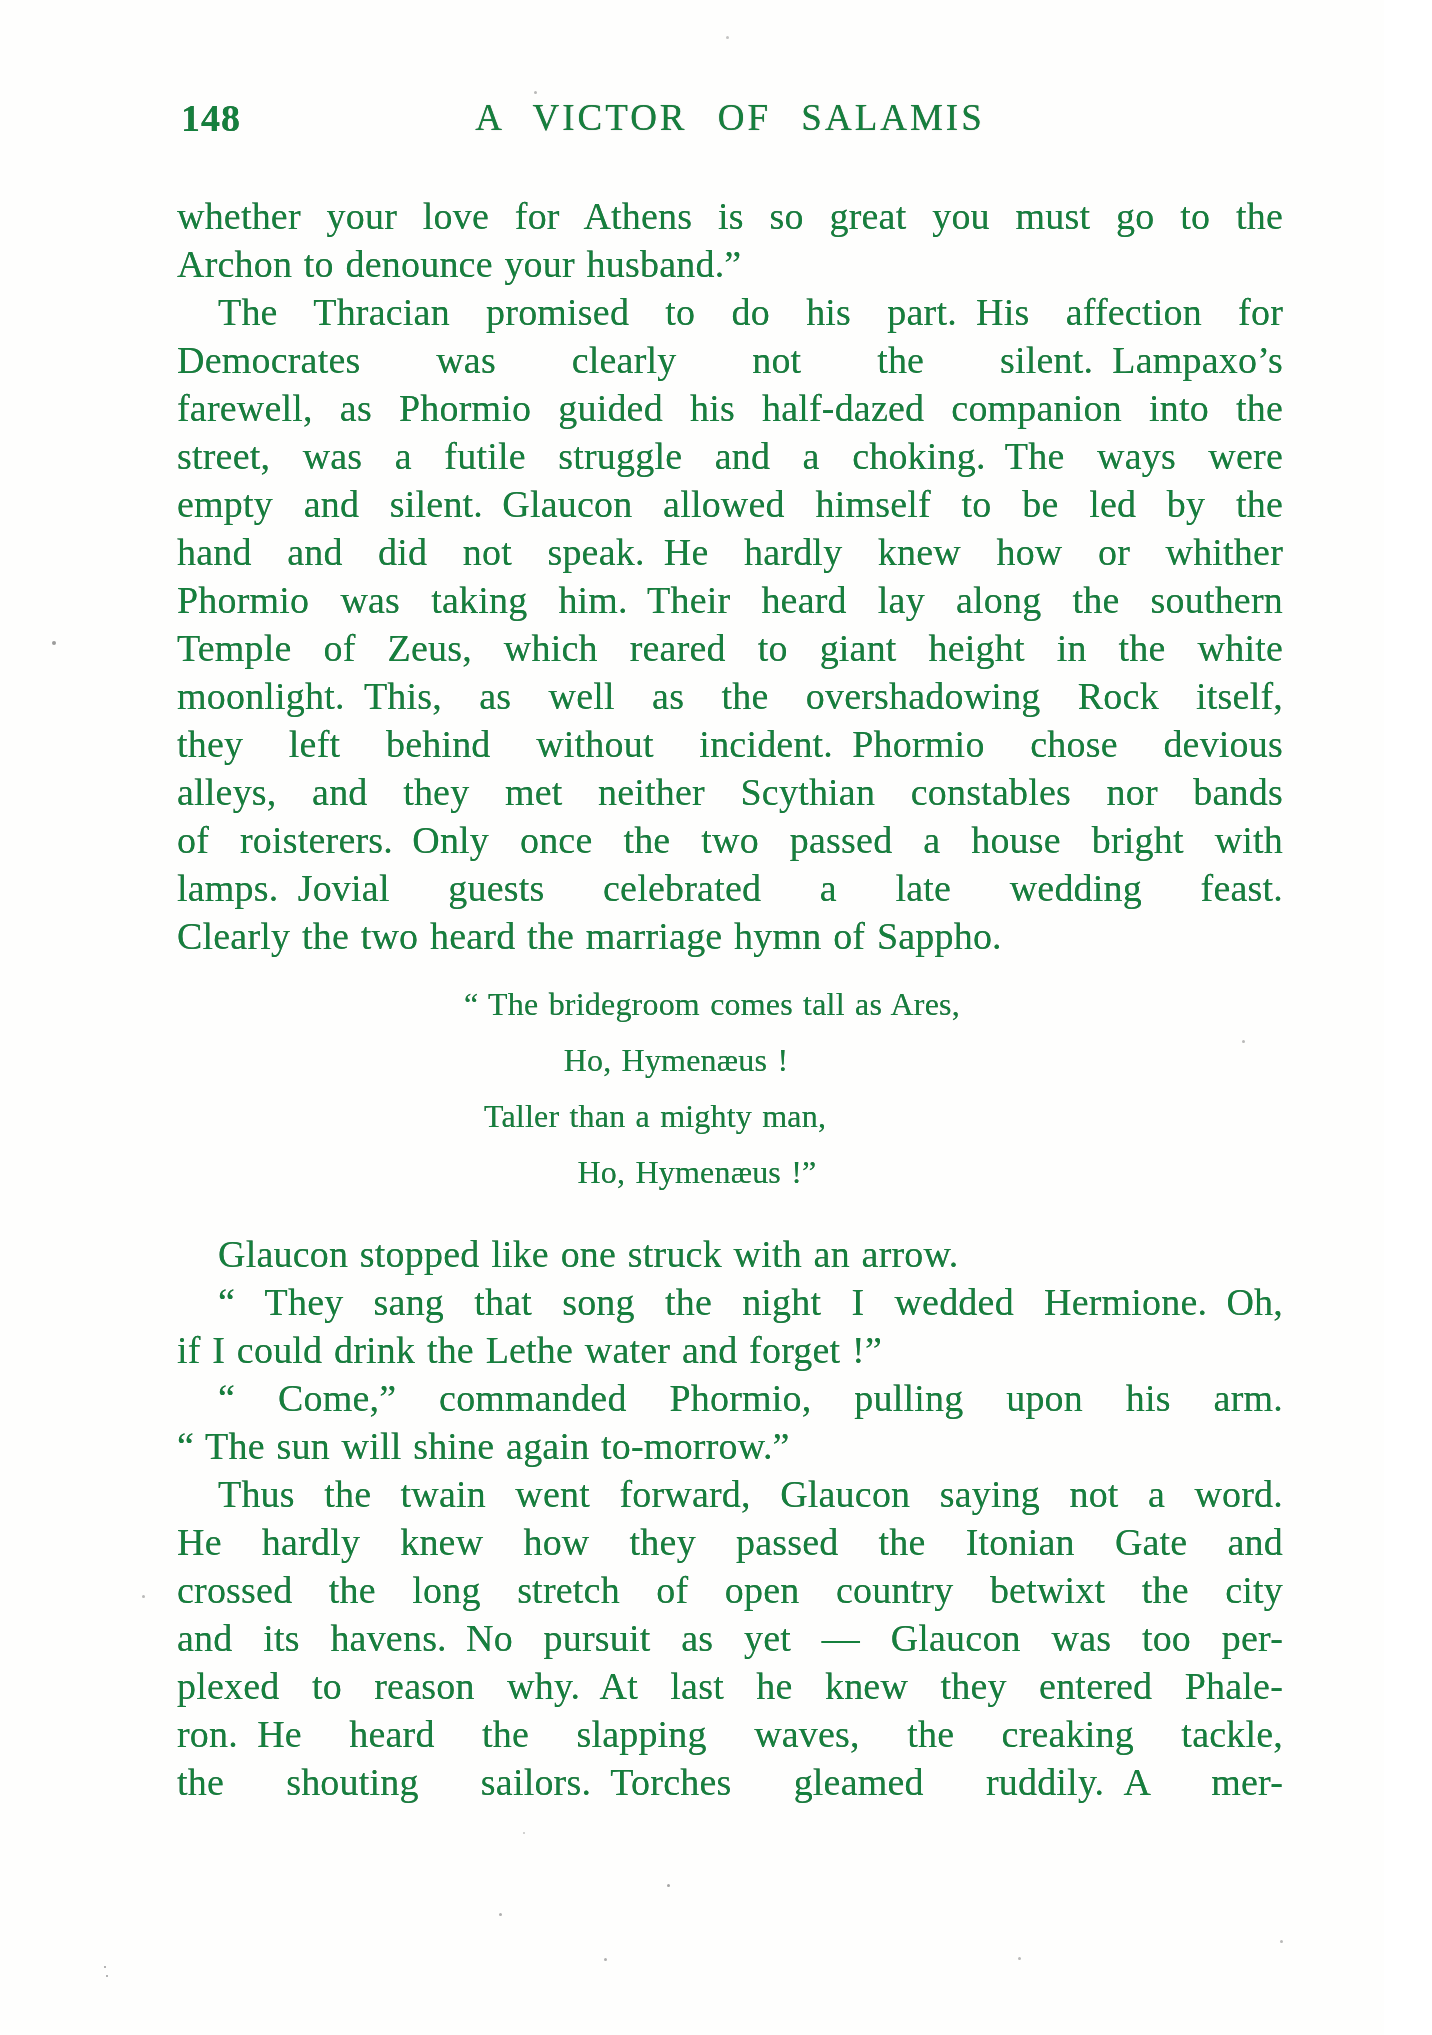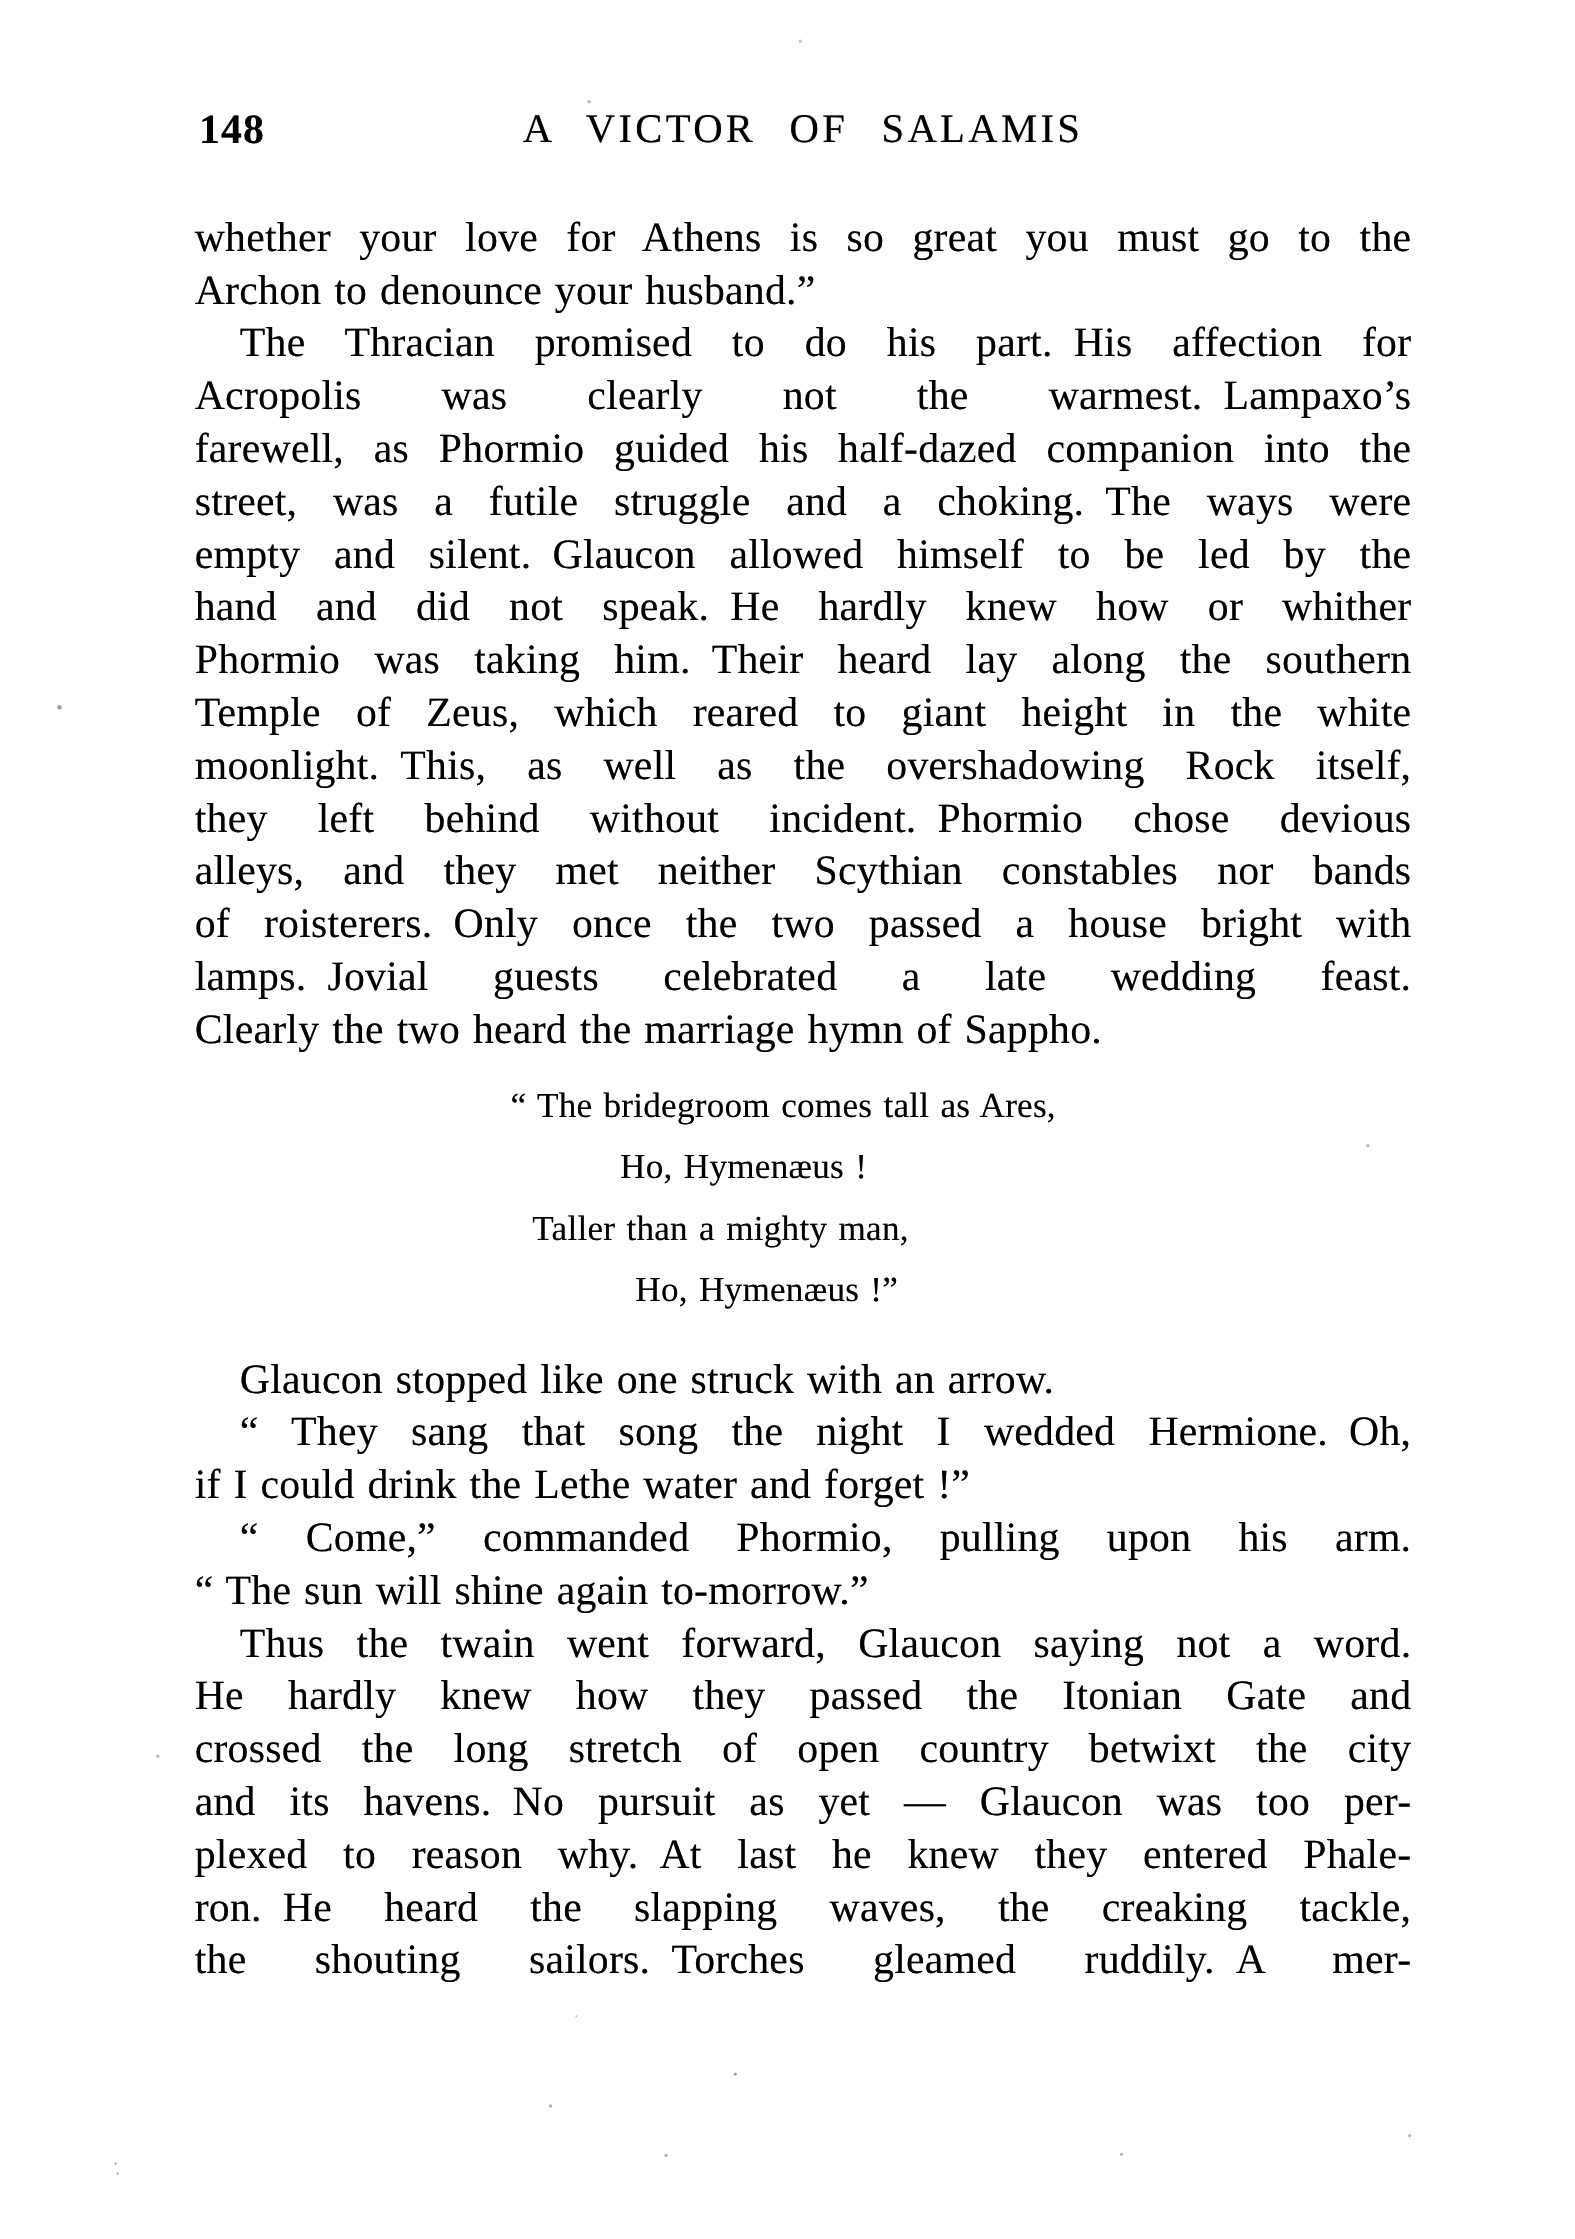--- a/index.html
+++ b/index.html
@@ -3,21 +3,21 @@
 <meta charset="utf-8">
 <style>
   html, body { margin: 0; padding: 0; background: #ffffff; }
   .page {
     position: relative;
     width: 1384px;
     height: 2035px;
     background: #fefefd;
     overflow: hidden;
     font-family: "Liberation Serif", "DejaVu Serif", serif;
-    color: #000000;
+    color: #15803d;
   }
   
   .header {
     position: absolute;
     top: 98px;
     left: 177px;
     width: 1106px;
     height: 44px;
   }
   .page-number {
@@ -86,21 +86,21 @@
 
   <div class="header">
     <div class="page-number">148</div>
     <div class="running-title">A VICTOR OF SALAMIS</div>
   </div>
 
   <div class="text-block">
     <div class="line j">whether your love for Athens is so great you must go to the</div>
     <div class="line left">Archon to denounce your husband.”</div>
     <div class="line j indent">The Thracian promised to do his part. His affection for</div>
-    <div class="line j">Acropolis was clearly not the warmest. Lampaxo’s</div>
+    <div class="line j">Democrates was clearly not the silent. Lampaxo’s</div>
     <div class="line j">farewell, as Phormio guided his half-dazed companion into the</div>
     <div class="line j">street, was a futile struggle and a choking. The ways were</div>
     <div class="line j">empty and silent. Glaucon allowed himself to be led by the</div>
     <div class="line j">hand and did not speak. He hardly knew how or whither</div>
     <div class="line j">Phormio was taking him. Their heard lay along the southern</div>
     <div class="line j">Temple of Zeus, which reared to giant height in the white</div>
     <div class="line j">moonlight. This, as well as the overshadowing Rock itself,</div>
     <div class="line j">they left behind without incident. Phormio chose devious</div>
     <div class="line j">alleys, and they met neither Scythian constables nor bands</div>
     <div class="line j">of roisterers. Only once the two passed a house bright with</div>

